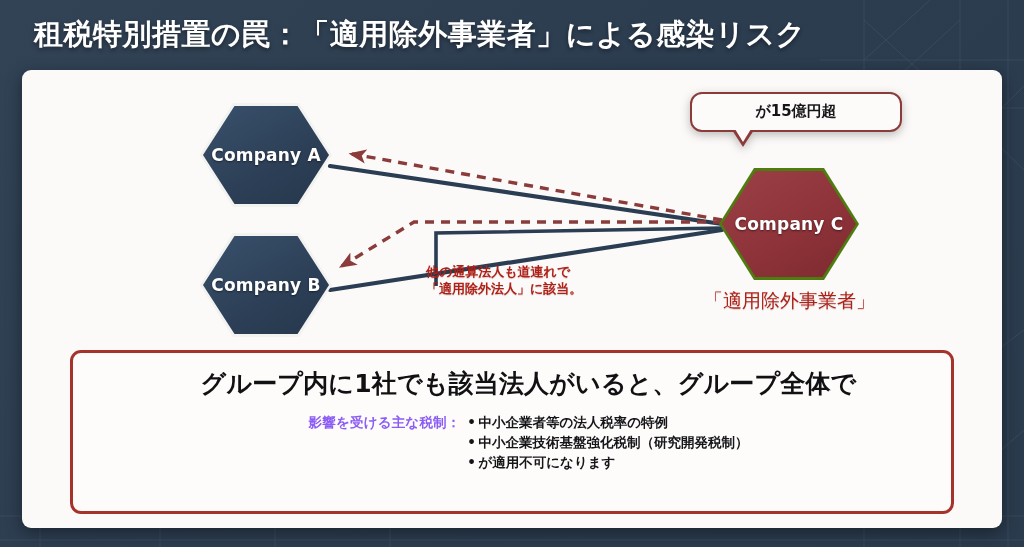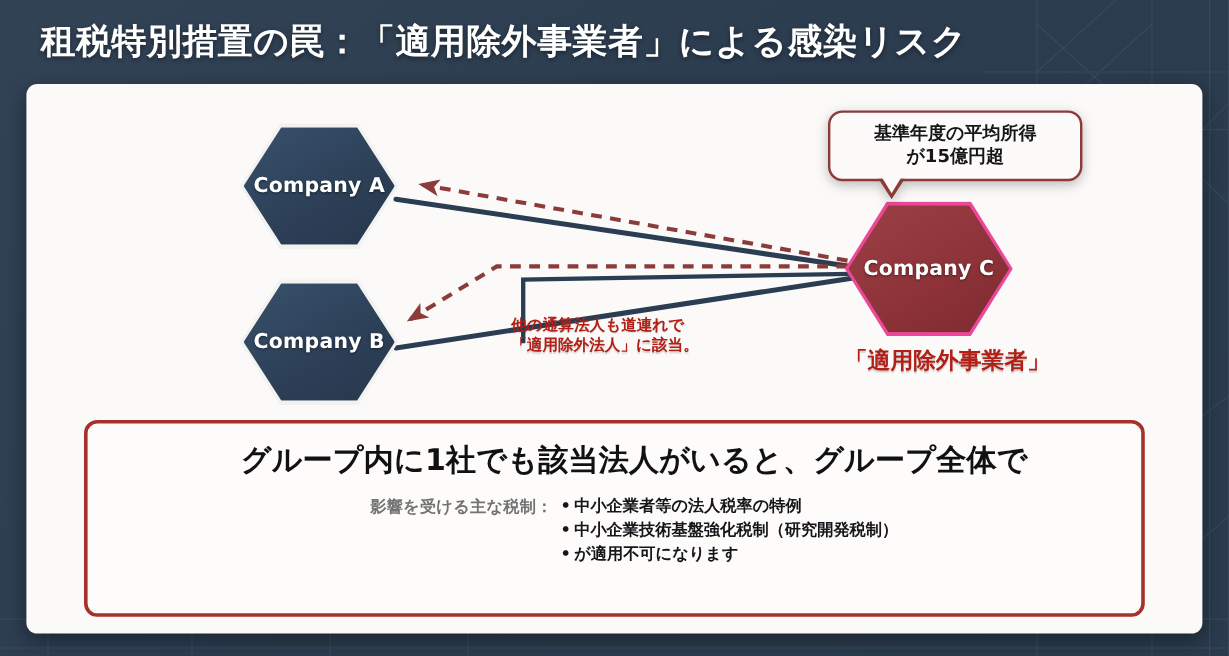--- a/index.html
+++ b/index.html
@@ -99,33 +99,33 @@
     text-shadow: 0 1px 2px rgba(0,0,0,0.5);
     white-space: nowrap;
   }
 
   #hex-a { left: 178px; top: 33px;  width: 132px; height: 104px; background: #f2f2f0; }
   #hex-a .hex-inner { background: linear-gradient(150deg,#39516c 0%, #2c3f56 60%, #27384d 100%); }
 
   #hex-b { left: 178px; top: 163px; width: 132px; height: 104px; background: #f2f2f0; }
   #hex-b .hex-inner { background: linear-gradient(150deg,#39516c 0%, #2c3f56 60%, #27384d 100%); }
 
-  #hex-c { left: 682px; top: 98px;  width: 140px; height: 112px; background: #ec4899; text-align: right; }
+  #hex-c { left: 697px; top: 98px;  width: 140px; height: 112px; background: #4d7c0f; text-align: right; }
   #hex-c .hex-inner { background: linear-gradient(150deg,#9c4046 0%, #8c3238 60%, #7d2b31 100%); }
 
   
   .hex-c-caption {
     position: absolute;
     left: 660px;
     top: 218px;
     width: 215px;
     text-align: center;
     color: #b21f16;
     font-size: 19px;
-    font-weight: bold;
+    font-weight: normal;
     white-space: nowrap;
     text-shadow: 0 1px 1px rgba(0,0,0,0.18);
   }
 
   
   .callout {
     position: absolute;
     left: 668px;
     top: 22px;
     width: 212px;
@@ -198,21 +198,21 @@
     white-space: nowrap;
   }
 
   .impact-wrap {
     display: flex;
     justify-content: center;
     margin-top: 13px;
   }
   .impact-row { display: flex; align-items: flex-start; }
   .impact-label {
-    color: #737373;
+    color: #8b5cf6;
     font-size: 13.5px;
     font-weight: bold;
     white-space: nowrap;
     padding-top: 1px;
     letter-spacing: 0.2px;
   }
   .impact-list { list-style: none; margin-left: 4px; }
   .impact-list li {
     color: #16161a;
     font-size: 13.5px;
@@ -291,21 +291,20 @@
     </div>
 
     <div class="hex" id="hex-c">
       <div class="hex-inner"></div>
       <span class="hex-label">Company C</span>
     </div>
 
     <div class="hex-c-caption">「適用除外事業者」</div>
 
     <div class="callout">
-      <div class="callout-text">基準年度の平均所得</div>
       <div class="callout-text">が15億円超</div>
       <div class="callout-tail"></div>
       <div class="callout-tail-fill"></div>
     </div>
 
     <div class="mid-note">
       <div>他の通算法人も道連れで</div>
       <div>「適用除外法人」に該当。</div>
     </div>
 

